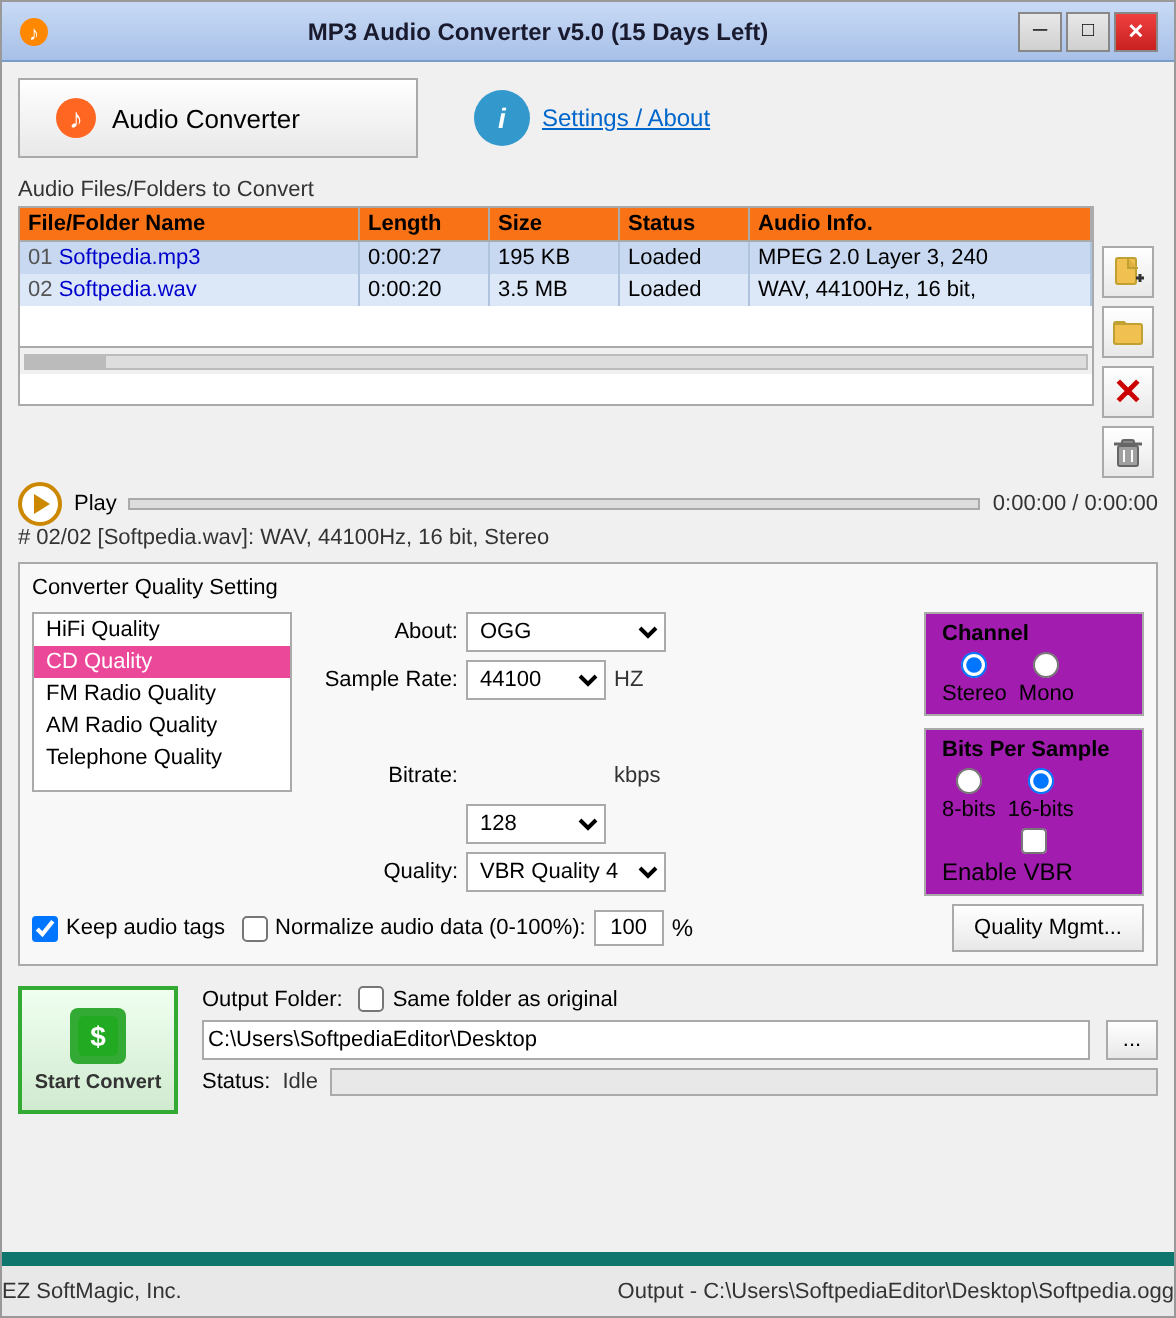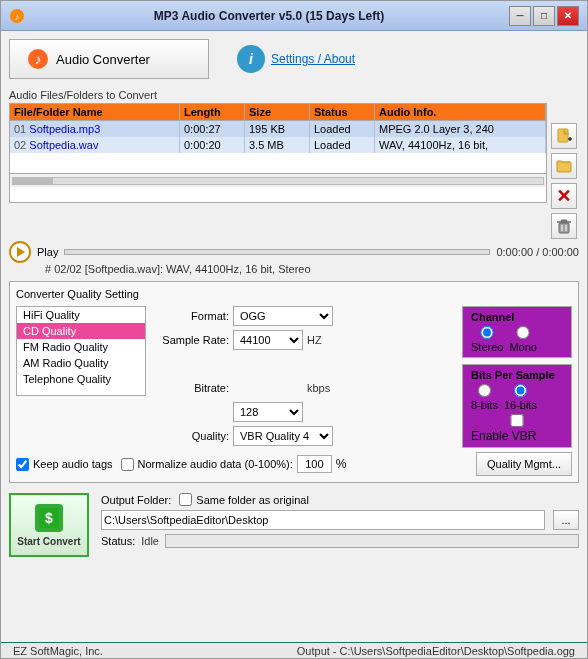--- a/index.html
+++ b/index.html
@@ -203,21 +203,20 @@
       position: relative;
     }
     .time-display {
       font-size: 11px;
       color: #333;
       white-space: nowrap;
     }
     .file-info-line {
       font-size: 11px;
       color: #333;
-      margin-left: 36px;
     }
     .side-btn {
       width: 26px;
       height: 26px;
       border: 1px solid #aaa;
       background: linear-gradient(to bottom, #fff, #e8e8e8);
       cursor: pointer;
       display: flex;
       align-items: center;
       justify-content: center;
@@ -433,25 +432,25 @@
       color: #333;
     }
     .right-output {
       flex: 1;
       display: flex;
       flex-direction: column;
       gap: 4px;
     }
     .status-bar {
       background: #e8e8e8;
-      border-top: 1px solid #0f766e;
-      height: 16px;
-      display: flex;
-      align-items: center;
-      padding: 0 12px;
+      border-top: 7px solid #0f766e;
+      height: 32px;
+      display: flex;
+      align-items: center;
+      padding: 0 0;
       font-size: 11px;
       color: #333;
       justify-content: space-between;
     }
     .normalize-row {
       display: flex;
       align-items: center;
       gap: 4px;
     }
     .normalize-input {
@@ -586,21 +585,21 @@
         <div class="quality-list">
           <div class="quality-item">HiFi Quality</div>
           <div class="quality-item selected">CD Quality</div>
           <div class="quality-item">FM Radio Quality</div>
           <div class="quality-item">AM Radio Quality</div>
           <div class="quality-item">Telephone Quality</div>
         </div>
 
         <div class="quality-params">
           <div class="param-row">
-            <span class="param-label">Format:</span>
+            <span class="param-label">About:</span>
             <select class="param-select" style="width:100px;">
               <option>OGG</option>
               <option>MP3</option>
               <option>WAV</option>
               <option>FLAC</option>
             </select>
           </div>
           <div class="param-row">
             <span class="param-label">Sample Rate:</span>
             <select class="param-select" style="width:70px;">

